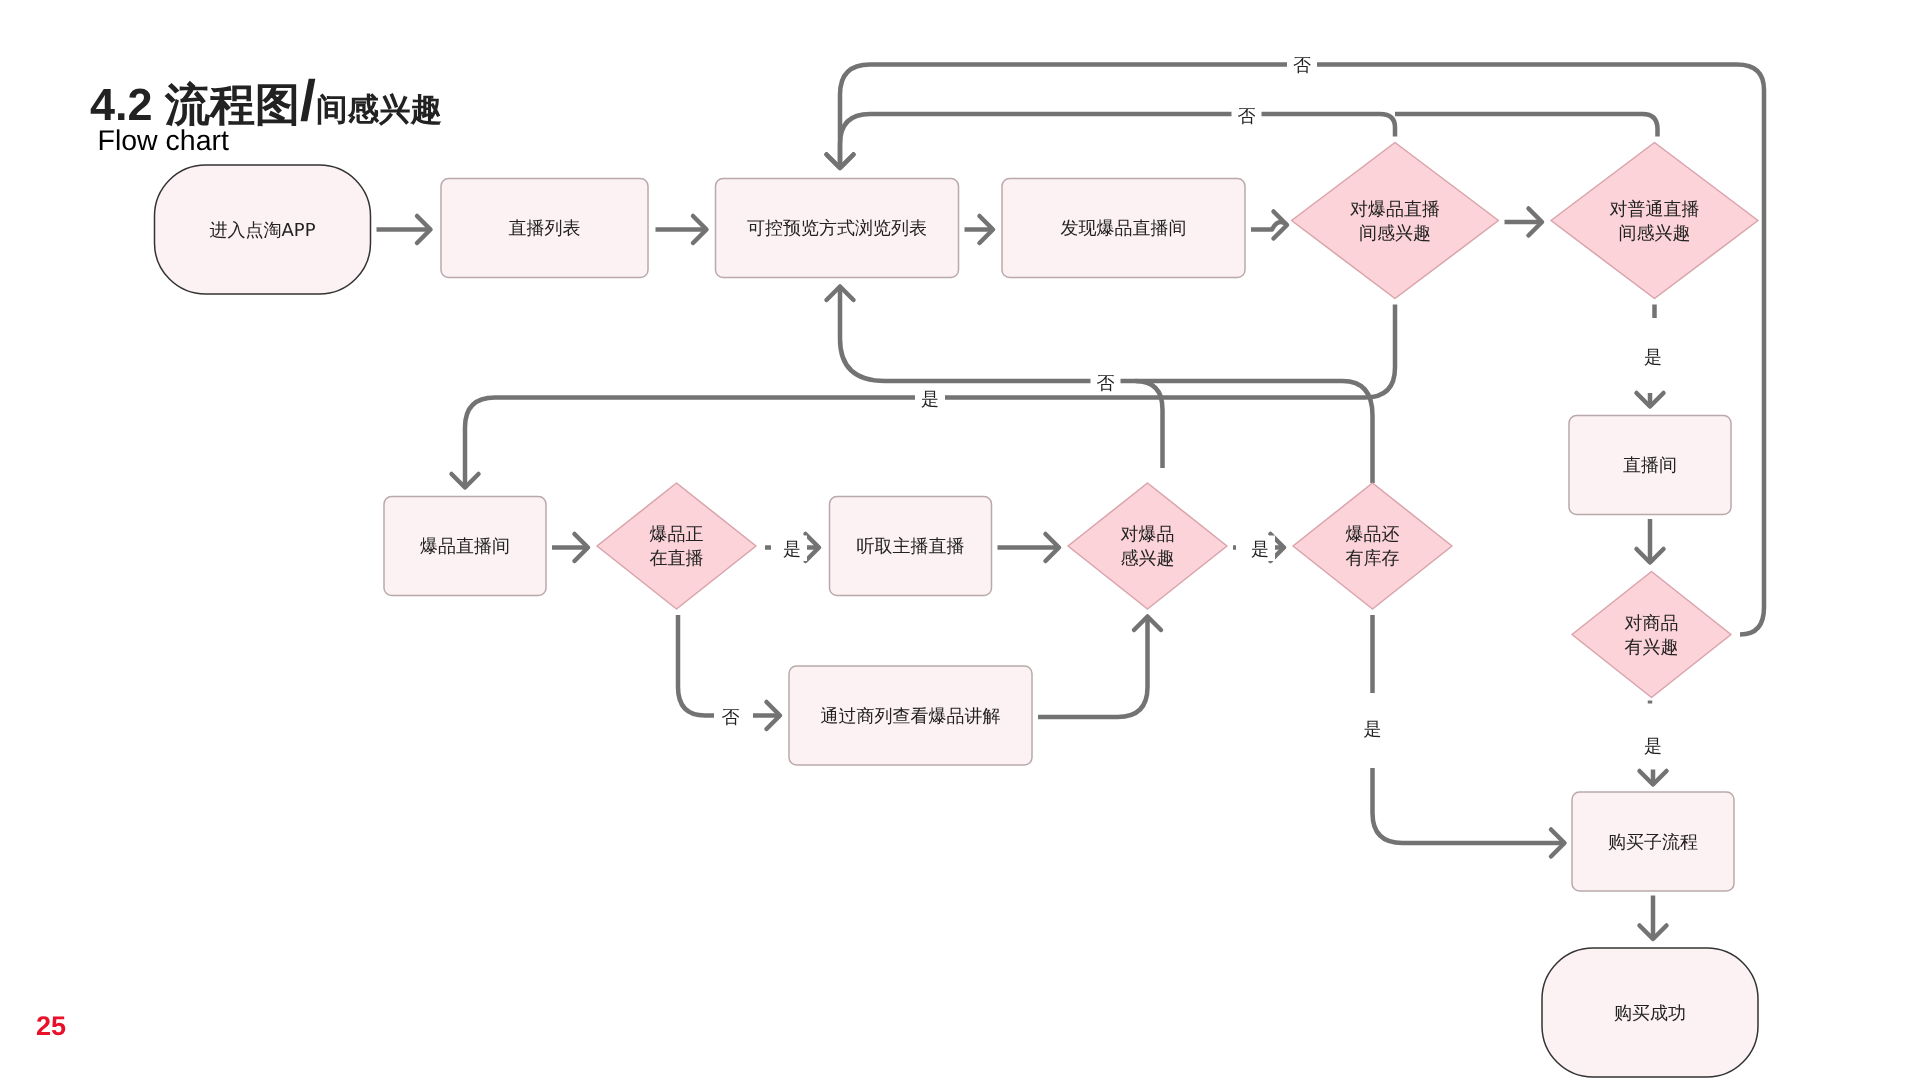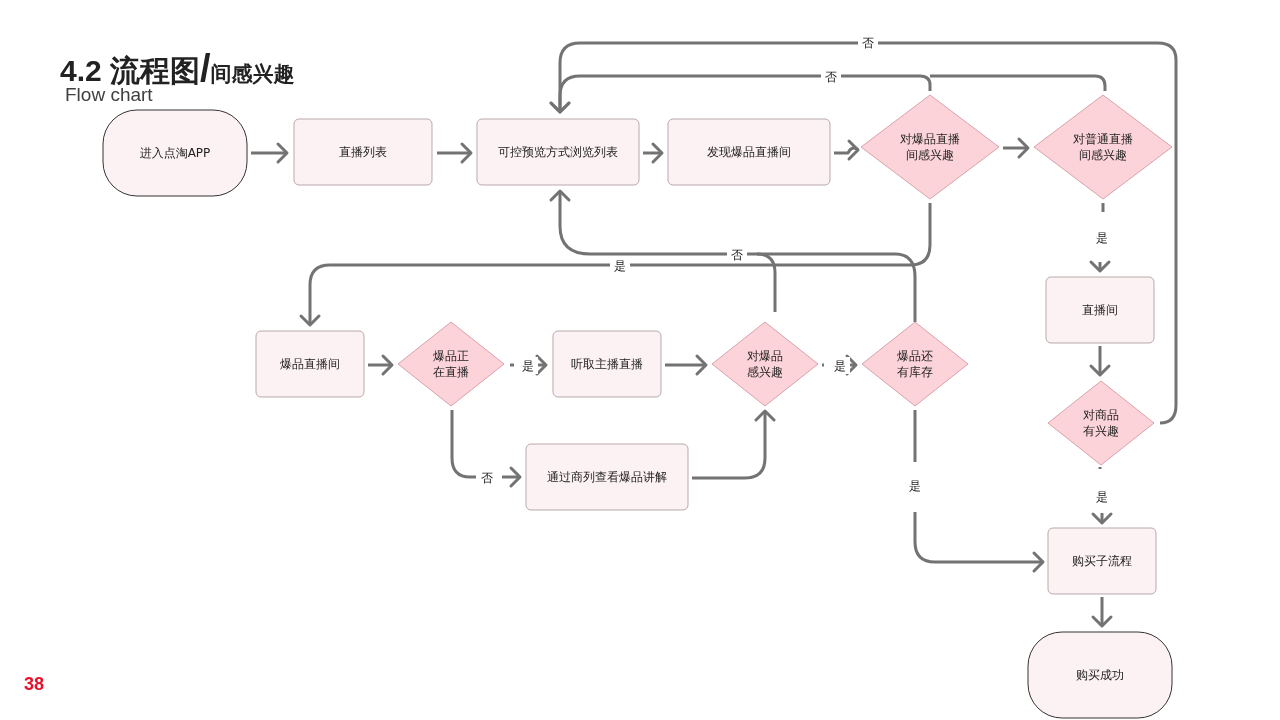--- a/index.html
+++ b/index.html
@@ -2,34 +2,34 @@
 <html><head>
 <meta charset="utf-8">
 <style>
   html, body { margin: 0; padding: 0; background: #ffffff; }
   body { width: 1280px; height: 720px; position: relative; overflow: hidden;
          font-family: "DejaVu Sans", "Liberation Sans", sans-serif; color: #222; }
   .title-wrap { position: absolute; left: 60px; top: 50px; }
   .title-main { font-family: "Liberation Sans", sans-serif; font-weight: bold; font-size: 30px; color: #222; letter-spacing: 0px; line-height: 36px; text-align: right; }
   .title-slash { font-size: 38px; font-weight: bold; }
   .title-sub { font-size: 21px; font-weight: bold; }
-  .subtitle { position: absolute; left: 65px; top: 84px; font-family: "Liberation Sans", sans-serif; font-size: 19px; color: #404040; line-height: 22px; }
+  .subtitle { position: absolute; left: 65px; top: 84px; font-family: "Liberation Sans", sans-serif; font-size: 19px; color: #000000; line-height: 22px; }
   .page-num { position: absolute; left: 24px; top: 674px; font-family: "Liberation Sans", sans-serif; font-weight: bold; font-size: 18px; color: #e8102a; }
   svg#flow { position: absolute; left: 0; top: 0; }
   .node-text { font-family: "DejaVu Sans", sans-serif; font-size: 12px; fill: #222; }
   .edge-label { font-family: "DejaVu Sans", sans-serif; font-size: 12px; fill: #222; }
 </style>
 </head>
 <body>
 
 <div class="title-wrap">
   <span class="title-main">4.2 流程图</span><span class="title-main title-slash">/</span><span class="title-main title-sub">间感兴趣</span>
 </div>
 <div class="subtitle">Flow chart</div>
-<div class="page-num">38</div>
+<div class="page-num">25</div>
 
 <svg id="flow" width="1280" height="720" viewBox="0 0 1280 720">
   <g id="edges-layer">
       <g>
         <path d="M251,153 L287,153" fill="none" stroke="#737373" stroke-width="3" stroke-linecap="butt" stroke-linejoin="round"></path>
         <path d="M278,144 L287,153 L278,162" fill="none" stroke="#737373" stroke-width="3" stroke-linecap="round" stroke-linejoin="round"></path>
       </g>
       <g>
         <path d="M437,153 L471,153" fill="none" stroke="#737373" stroke-width="3" stroke-linecap="butt" stroke-linejoin="round"></path>
         <path d="M462,144 L471,153 L462,162" fill="none" stroke="#737373" stroke-width="3" stroke-linecap="round" stroke-linejoin="round"></path>

